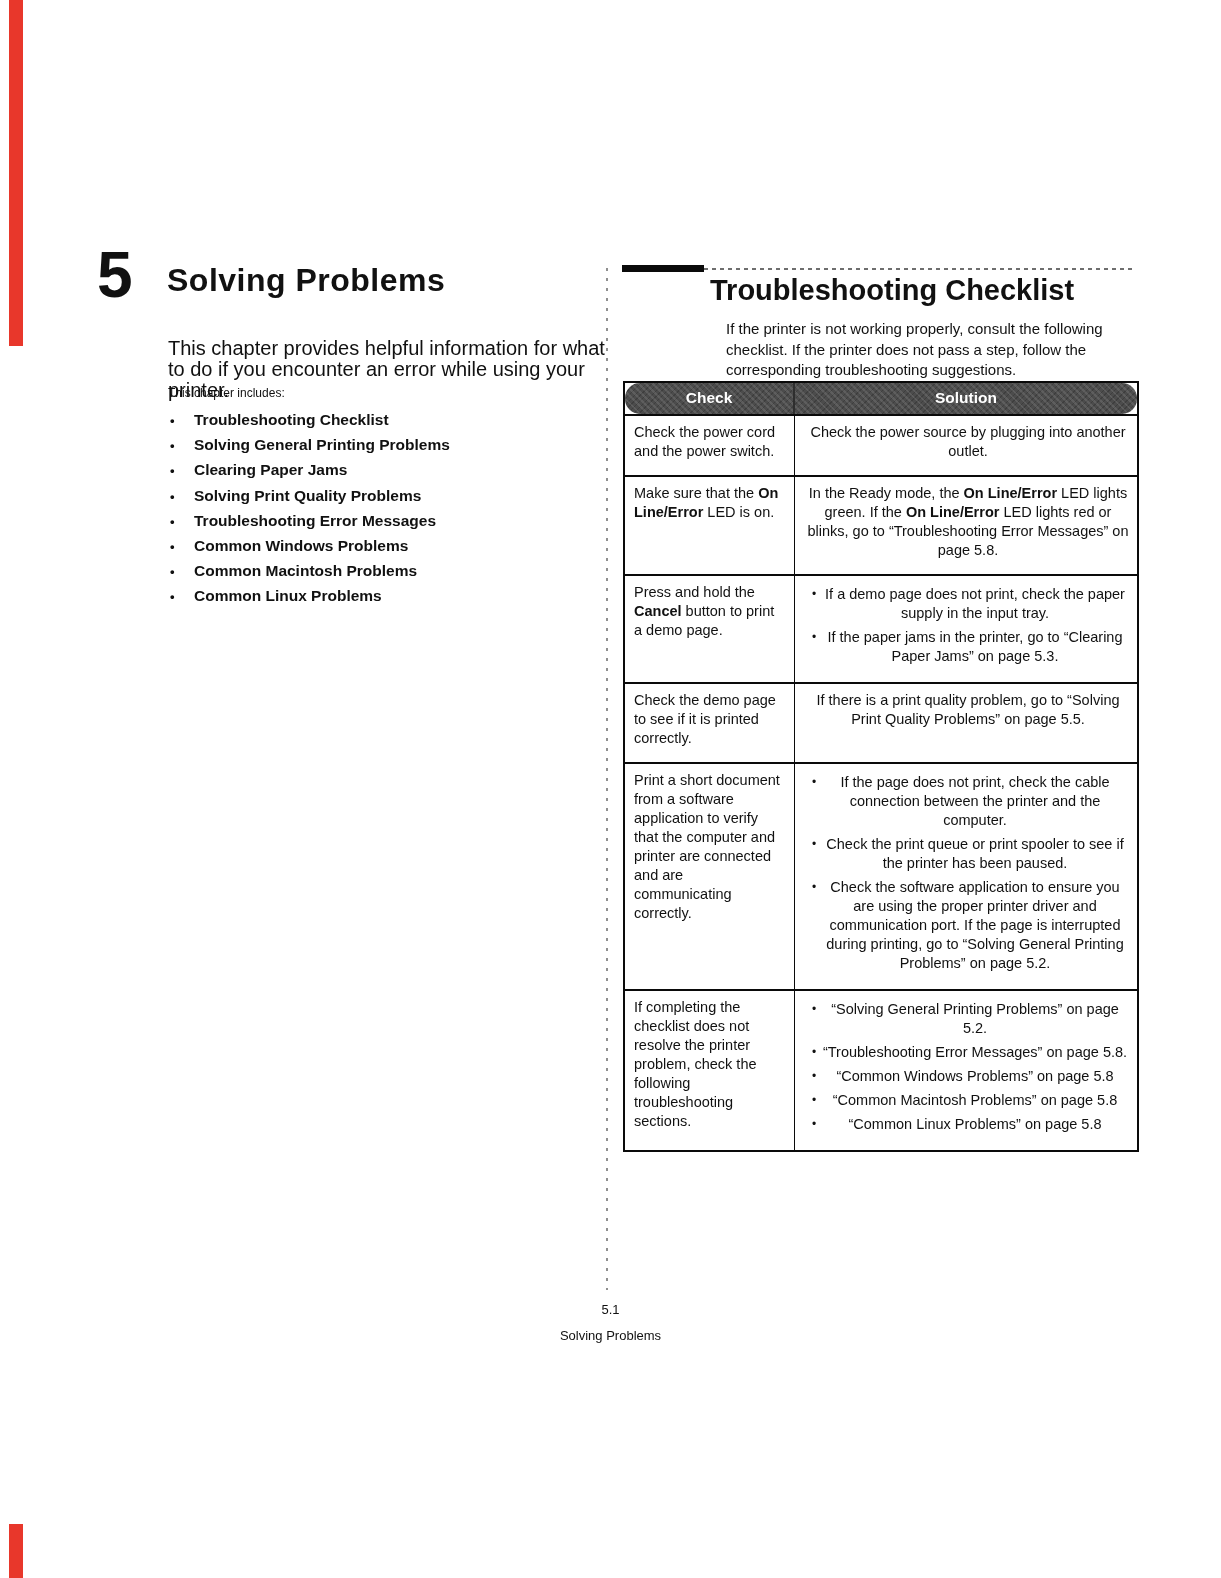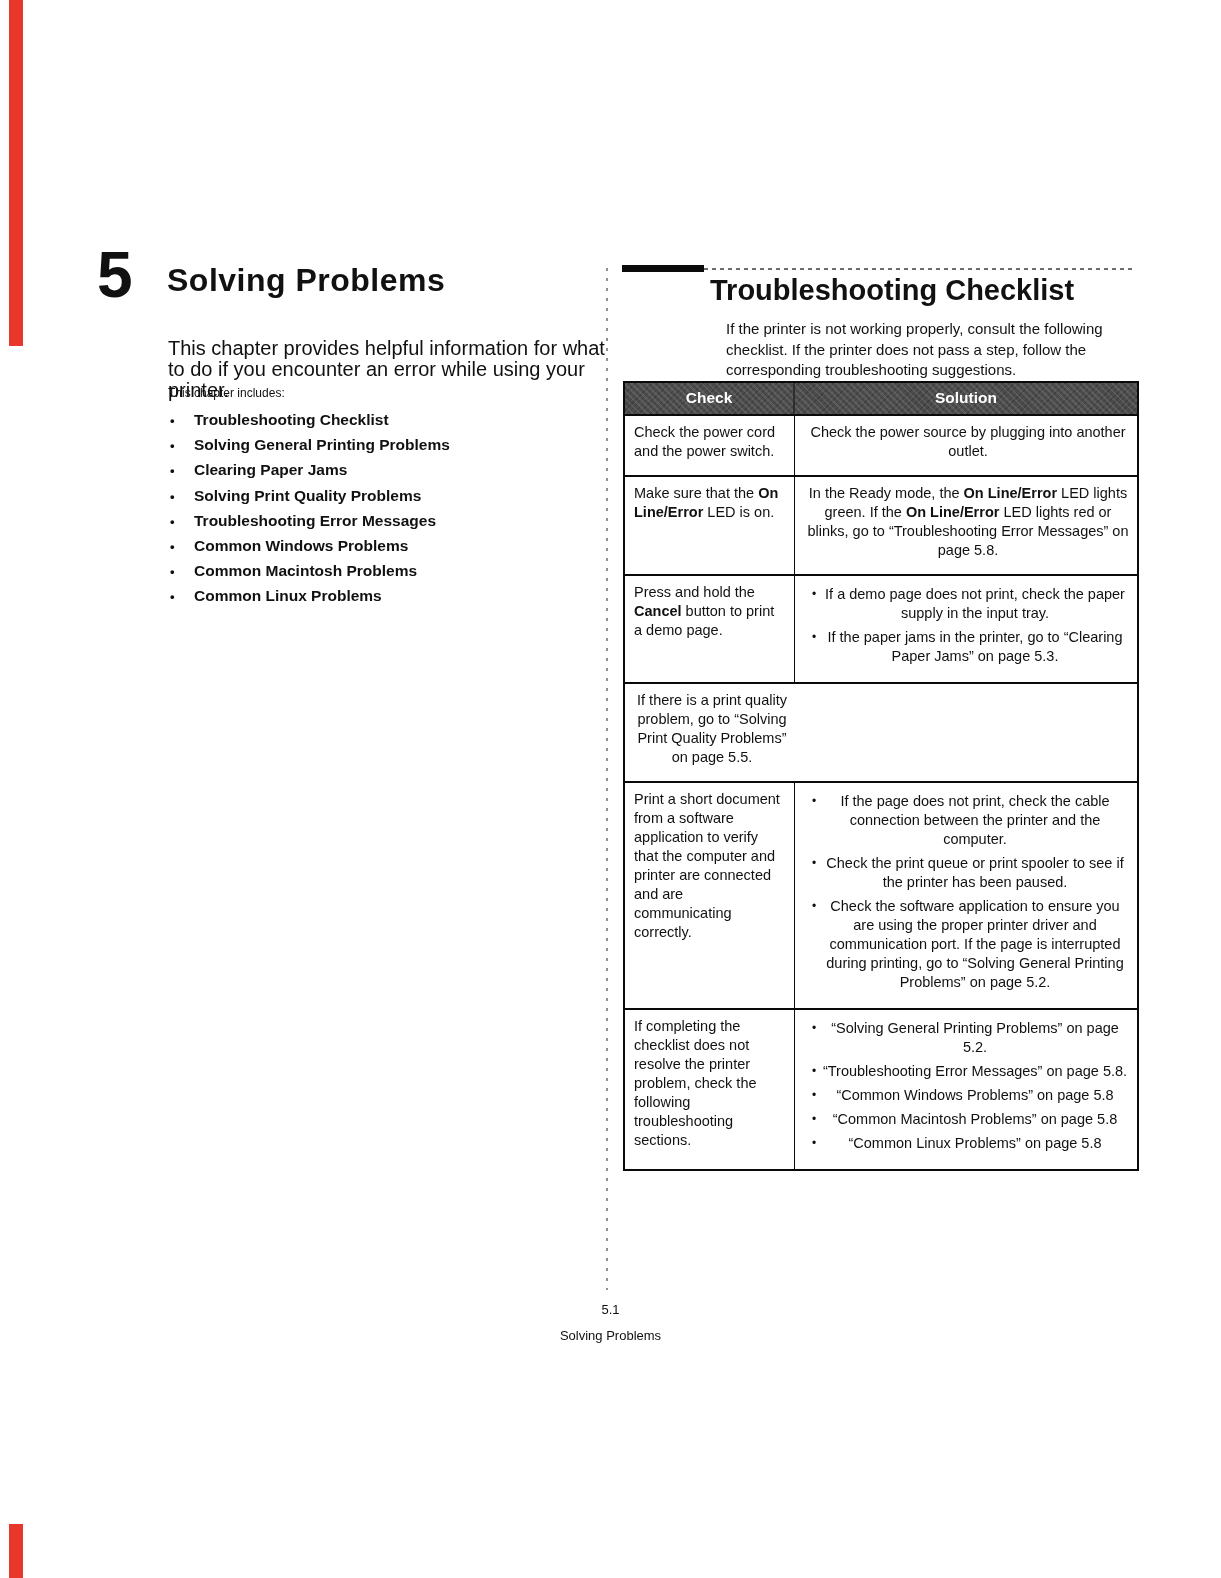--- a/index.html
+++ b/index.html
@@ -31,21 +31,21 @@
     background:repeating-linear-gradient(90deg,#6e6e6e 0 4px,transparent 4px 8px);}
   .section-title{position:absolute;left:710px;top:274px;font-size:29px;font-weight:700;}
   .section-intro{position:absolute;left:710px;top:319px;width:430px;font-size:15px;line-height:20.5px;margin-left:16px;}
 
   
   .tbl{position:absolute;left:623px;top:381px;width:516px;border:2px solid #0a0a0a;box-sizing:border-box;}
   .tbl-header{display:grid;grid-template-columns:170px 1fr;
     background-color:#4c4c4c;
     background-image:
       repeating-linear-gradient(45deg, rgba(255,255,255,.10) 0 2px, transparent 2px 5px),
-      repeating-linear-gradient(-45deg, rgba(0,0,0,.18) 0 1px, transparent 1px 4px);}
+      repeating-linear-gradient(-45deg, rgba(0,0,0,.18) 0 1px, transparent 1px 4px); border-radius: 15px;}
   .hcell{padding:6px 4px 7px;text-align:center;color:#ffffff;font-weight:700;font-size:15.5px;}
   .hcell.first{border-right:2px solid #2e2e2e;}
   .tbl-row{display:grid;grid-template-columns:170px 1fr;border-top:2px solid #0a0a0a;}
   .cell{font-size:14.5px;line-height:19px;box-sizing:border-box;}
   .cell.check{border-right:1px solid #0a0a0a;padding:7px 11px 11px 9px;}
   .cell.solution{padding:7px 8px 11px 12px;text-align:center;}
   .cell-item{margin:0 0 3px 0;}
   .cell-item.bulleted{display:grid;grid-template-columns:14px 1fr;margin:2px 0 5px 0;}
   .cell-item .bullet{font-size:12px;line-height:19px;}
   .seg-b{font-weight:700;}
@@ -141,20 +141,23 @@
               <span class="bullet">•</span>
               <span><span>If a demo page does not print, check the paper supply in the input tray.</span></span>
             </div>
             <div class="cell-item bulleted">
               <span class="bullet">•</span>
               <span><span>If the paper jams in the printer, go to “Clearing Paper Jams” on page 5.3.</span></span>
             </div>
           </div>
         </div>
         <div class="tbl-row">
+          <div class="cell check">
+            <div class="cell-item"><span><span>Check the demo page to see if it is printed correctly.</span></span></div>
+          </div>
           <div class="cell solution">
             <div class="cell-item"><span><span>If there is a print quality problem, go to “Solving Print Quality Problems” on page 5.5.</span></span></div>
           </div>
         </div>
         <div class="tbl-row">
           <div class="cell check">
             <div class="cell-item"><span><span>Print a short document from a software application to verify that the computer and printer are connected and are communicating correctly.</span></span></div>
           </div>
           <div class="cell solution">
             <div class="cell-item bulleted">

